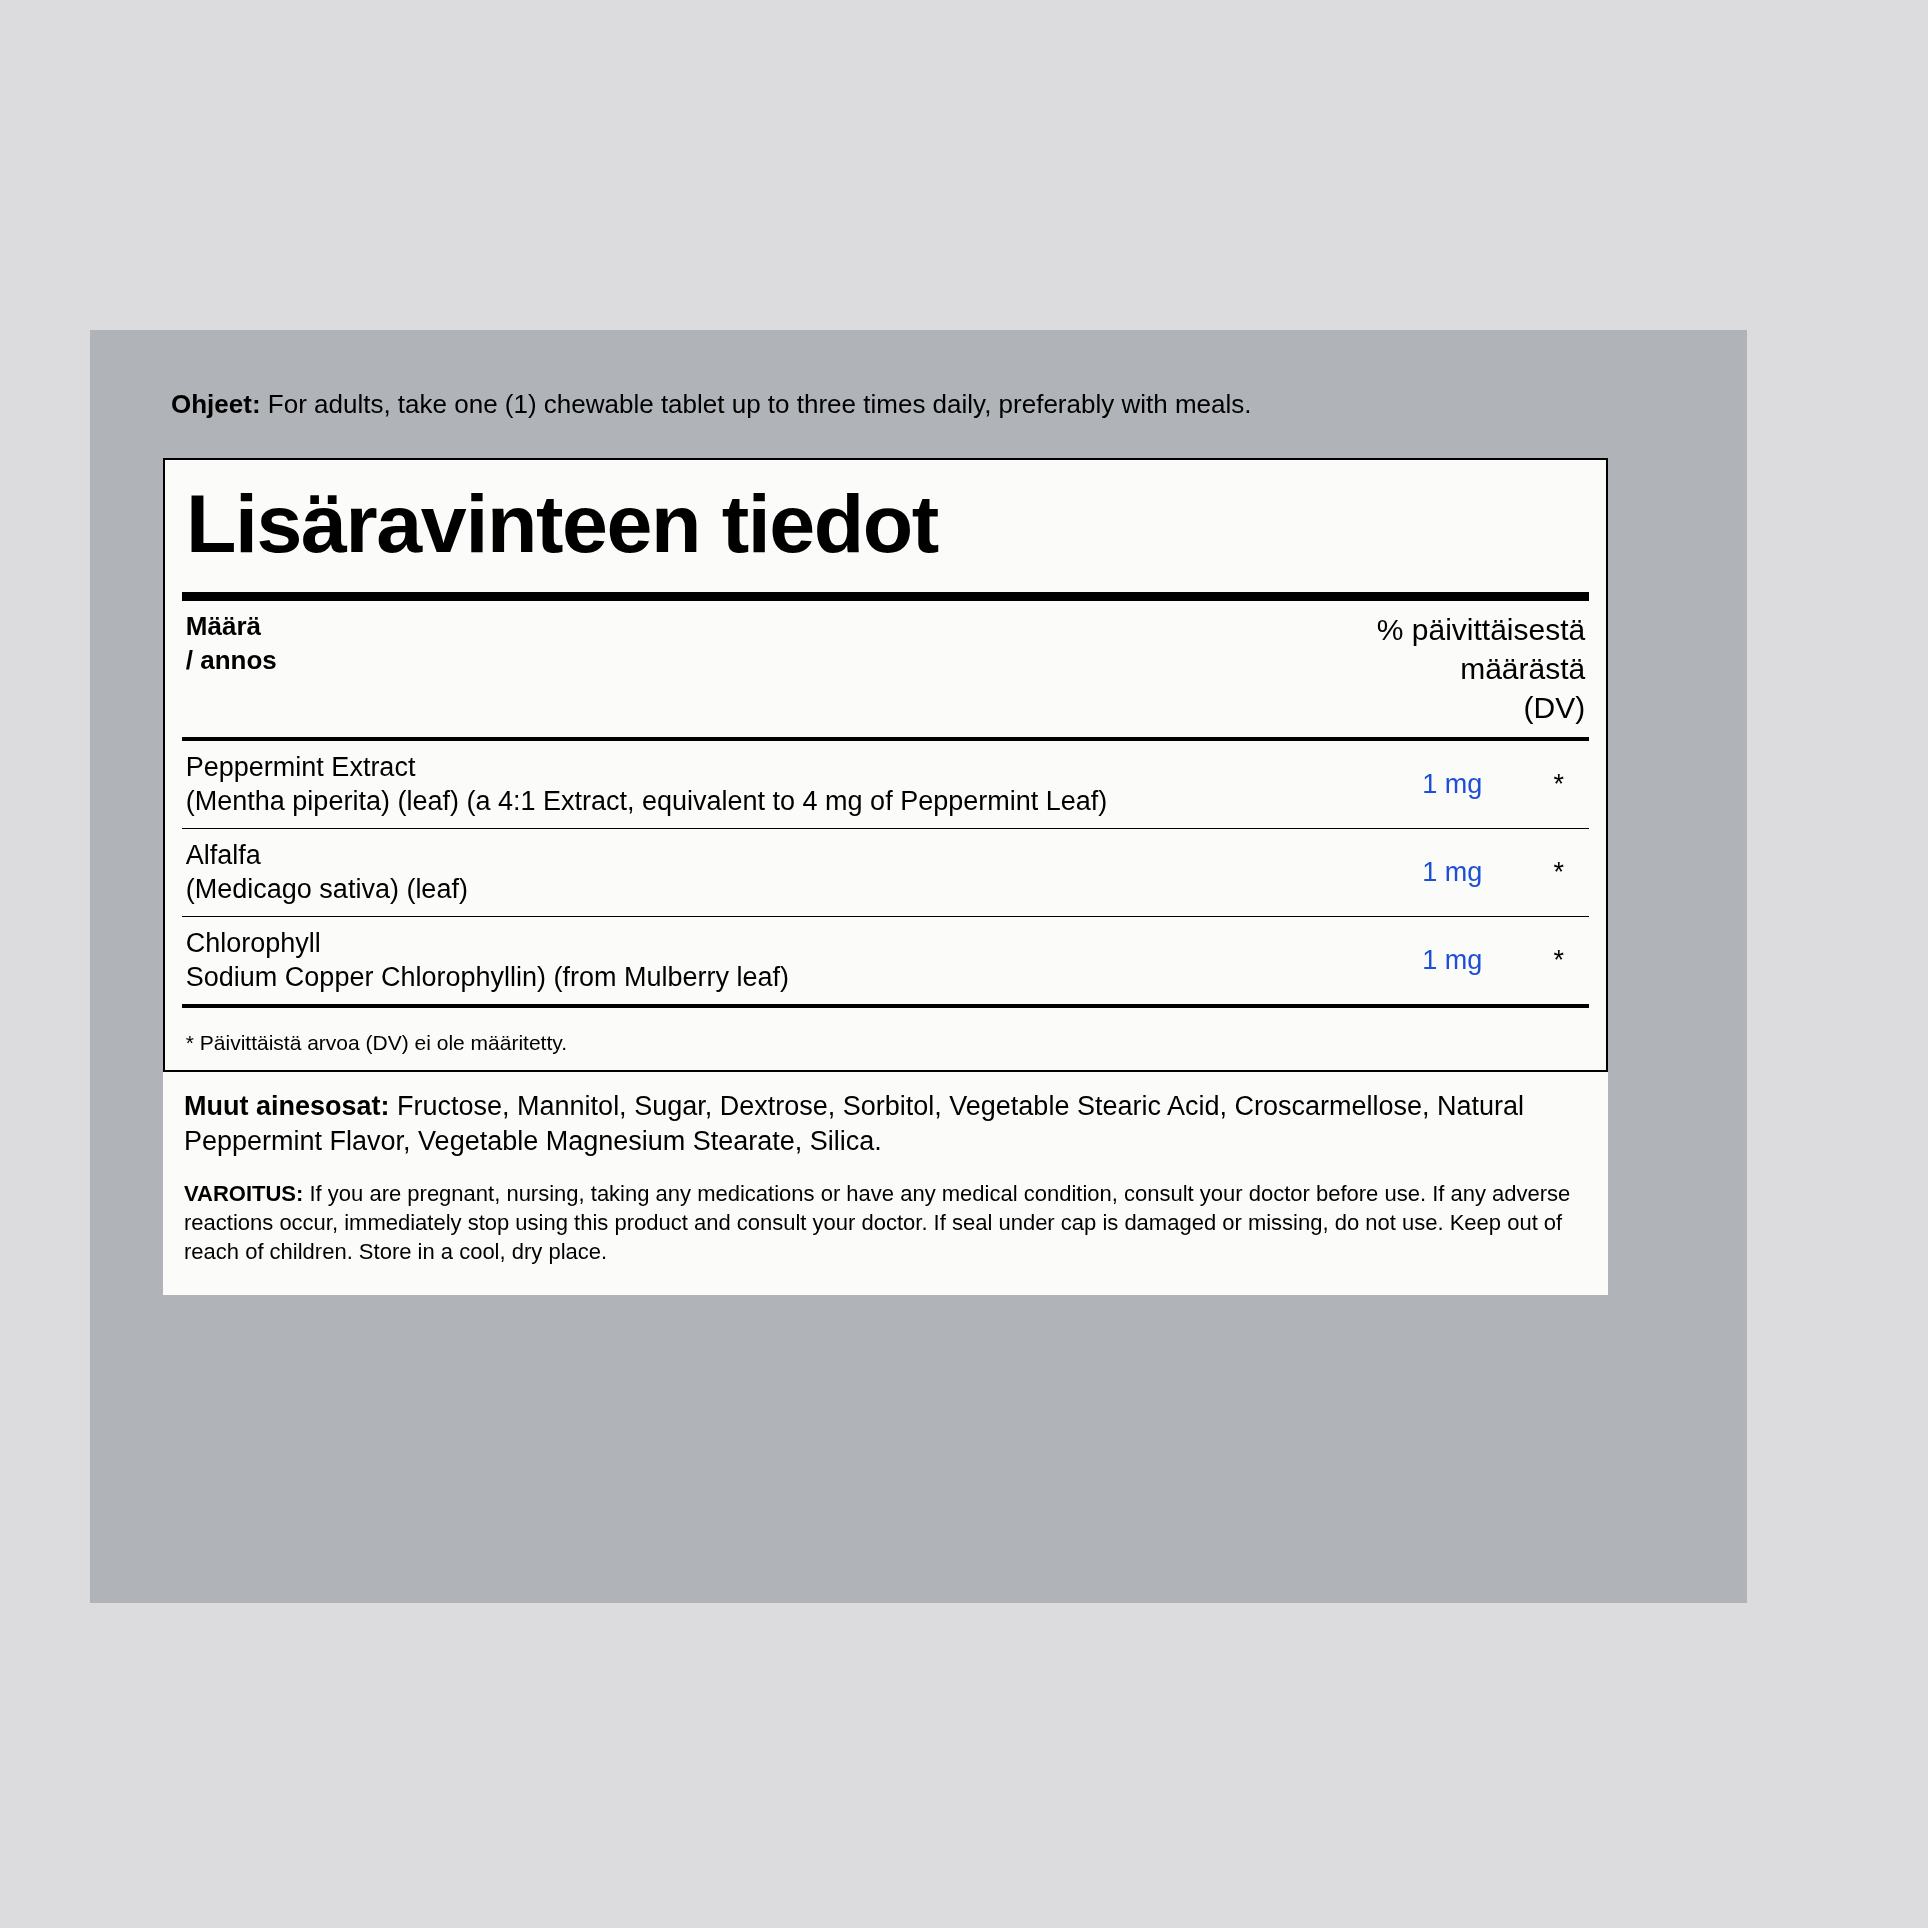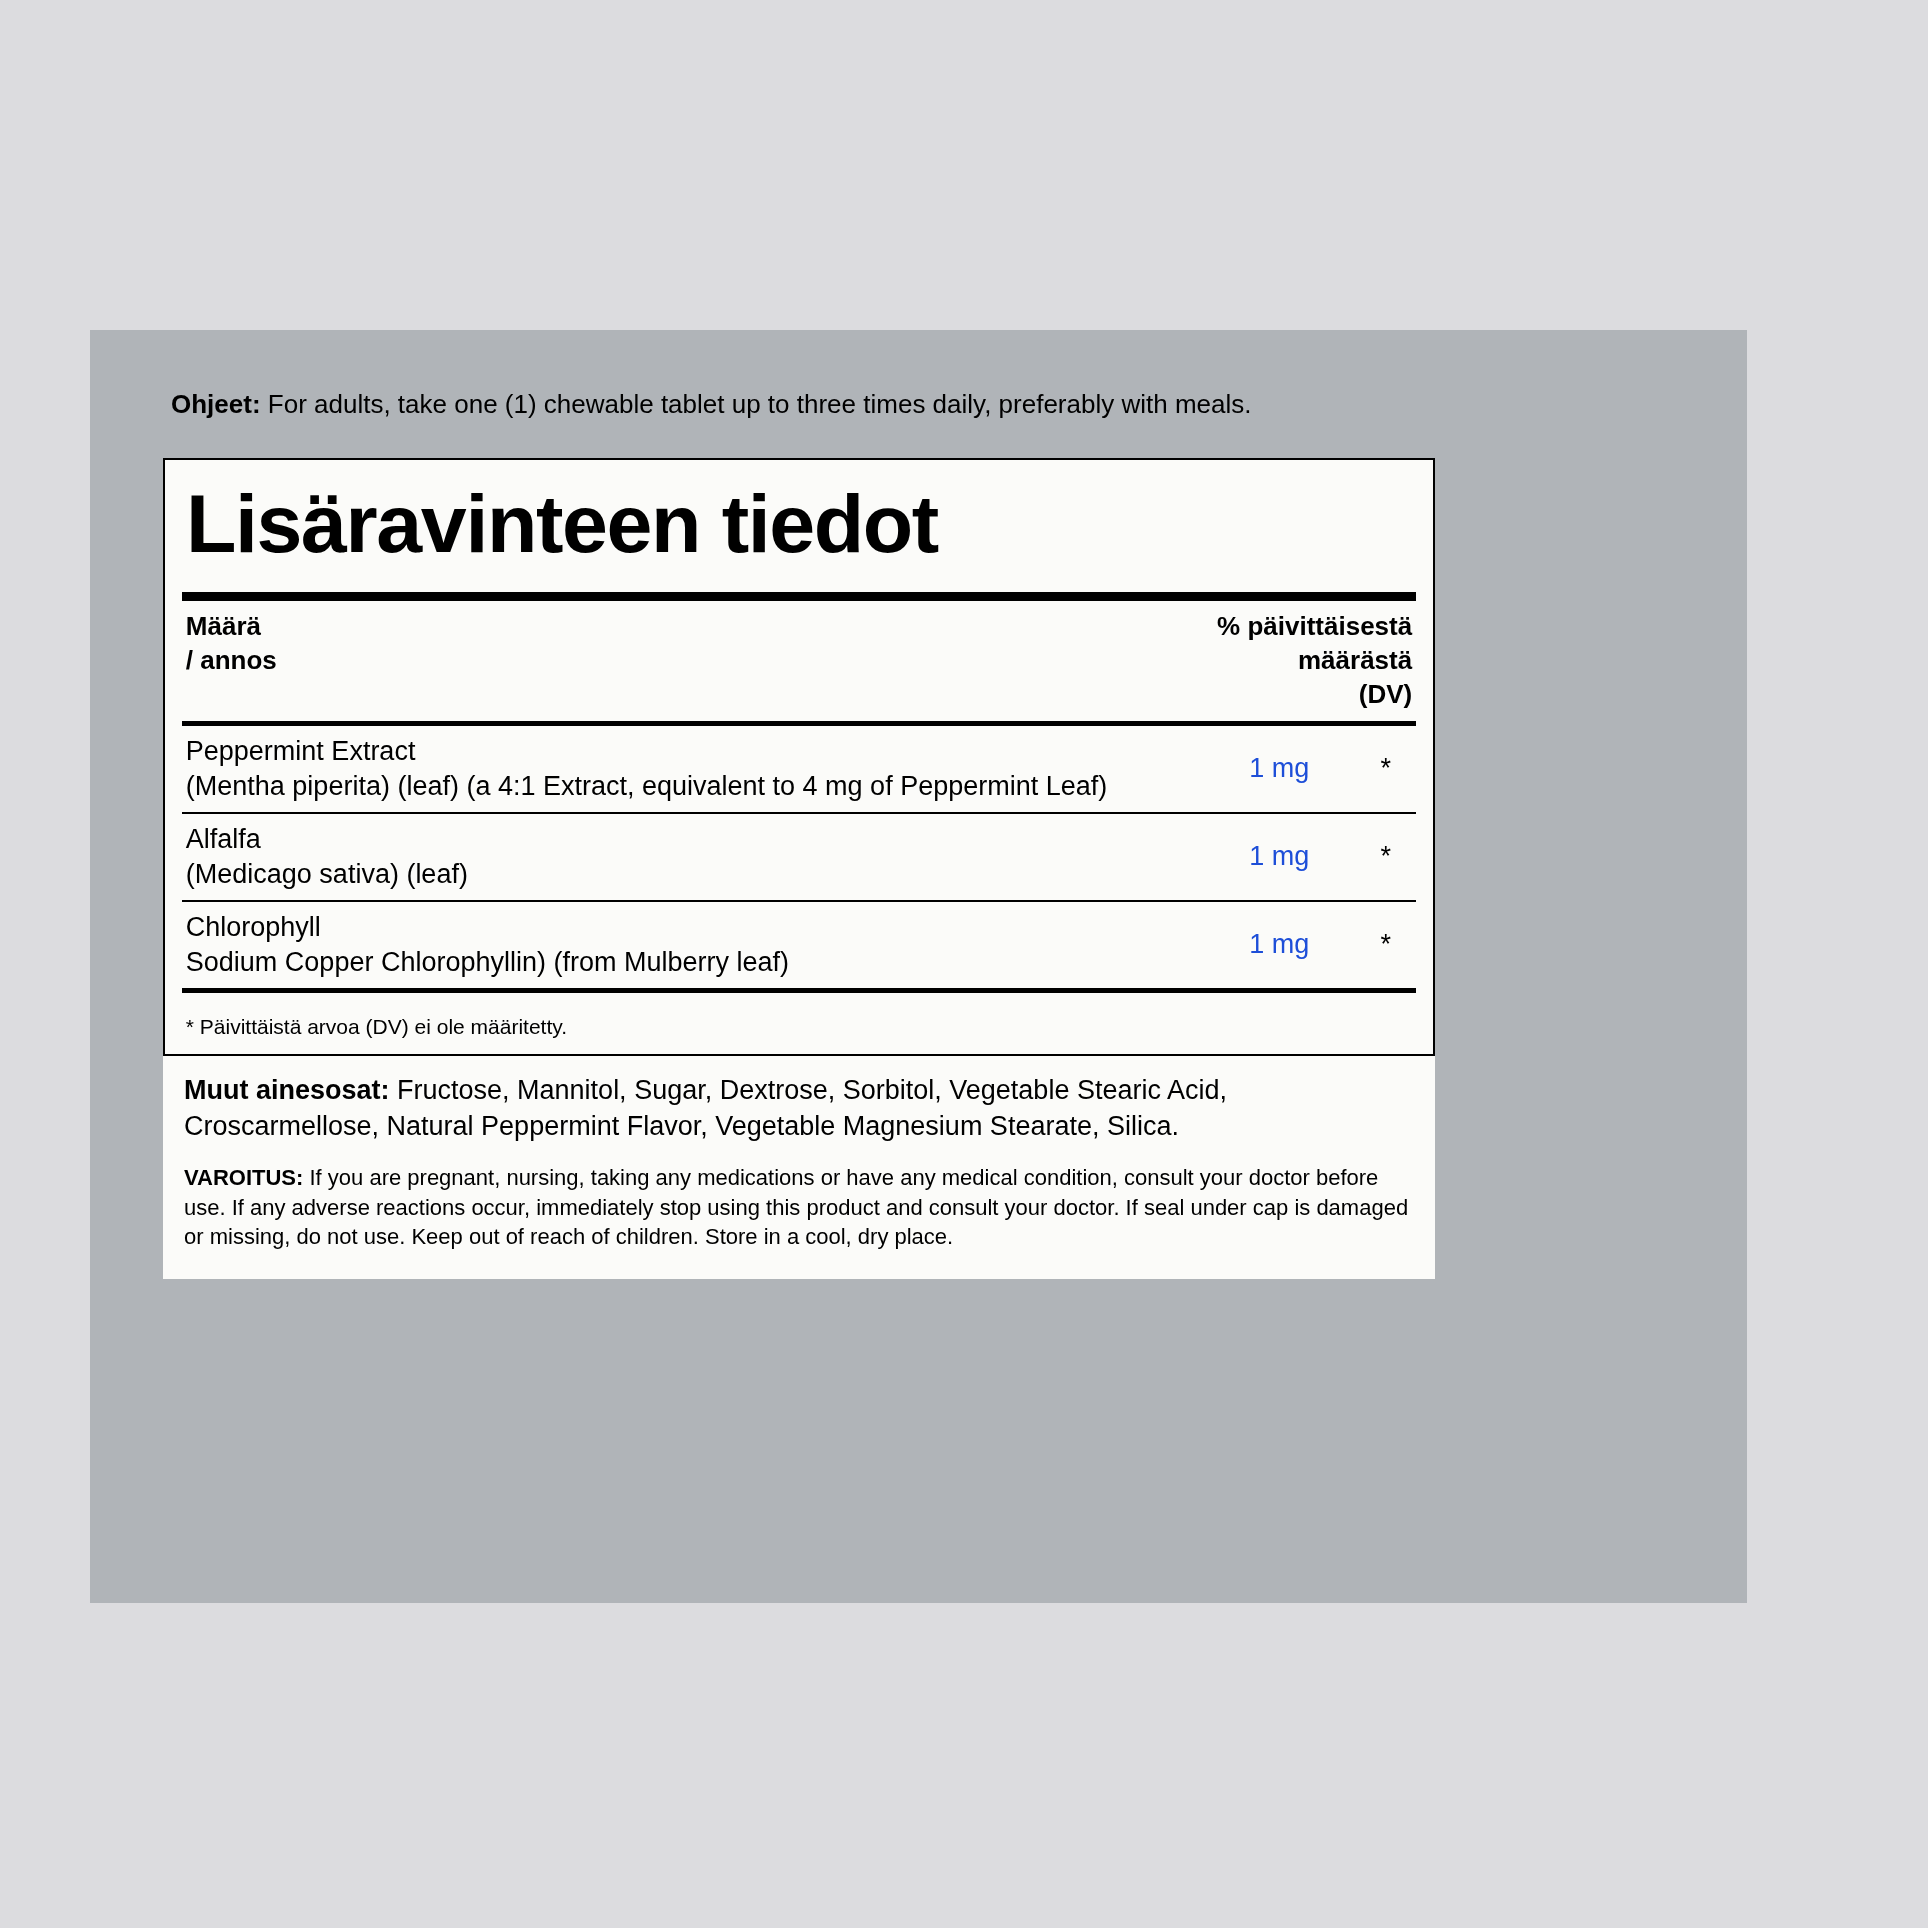--- a/index.html
+++ b/index.html
@@ -34,21 +34,21 @@
     line-height: 1.25;
   }
   .directions b {
     font-weight: bold;
   }
 
   .panel {
     position: absolute;
     left: 73px;
     top: 128px;
-    width: 1272px;
+    width: 1445px;
     background: #fbfbf9;
     box-sizing: border-box;
     padding: 0;
   }
 
   .facts-box {
     margin: 0;
     border: 2.8px solid #000;
     box-sizing: border-box;
     padding: 13px 17px 9.4px 17px;
@@ -86,22 +86,22 @@
     justify-content: space-between;
     padding: 9.4px 3.8px 9.4px 3.8px;
   }
   .amount-left {
     font-weight: bold;
     font-size: 26px;
     line-height: 1.3;
     color: #000;
   }
   .amount-right {
-    font-weight: bold;
-    font-size: 26px;
+    font-weight: normal;
+    font-size: 30px;
     line-height: 1.3;
     text-align: right;
     color: #000;
     margin-left: 16px;
   }
 
   .nutrient-row {
     display: flex;
     align-items: center;
     padding: 8.5px 3.8px 8.5px 3.8px;

